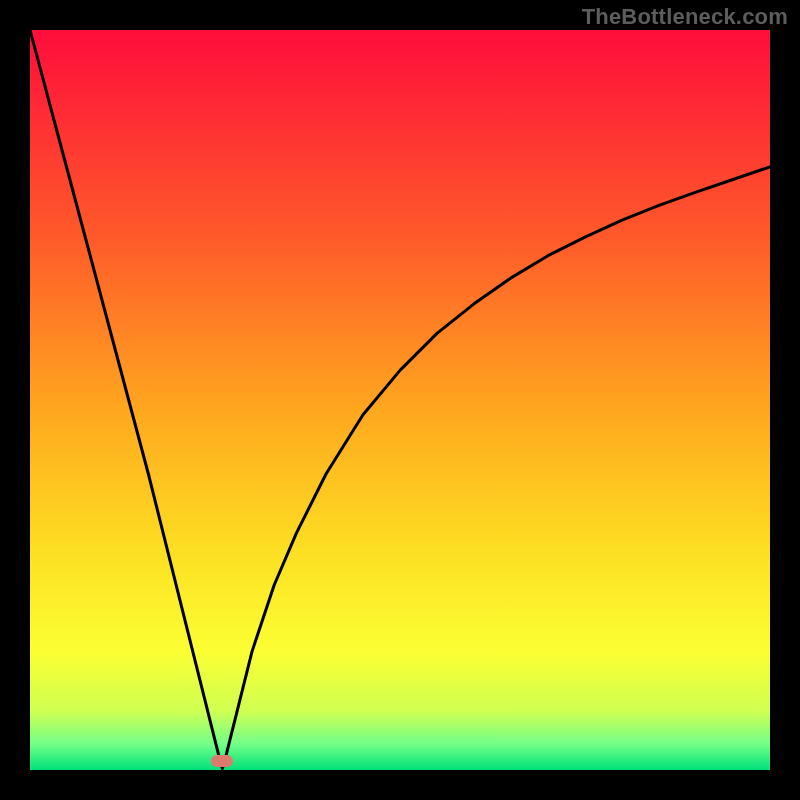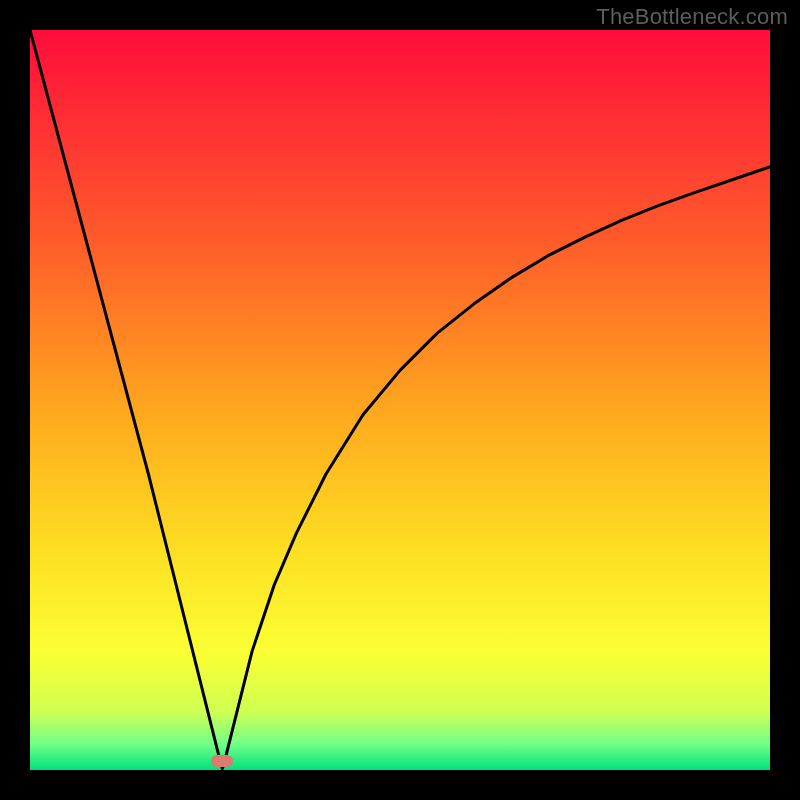--- a/index.html
+++ b/index.html
@@ -16,21 +16,21 @@
     width: 800px;
     height: 800px;
     background: #000;
   }
   .watermark {
     position: absolute;
     top: 4px;
     right: 12px;
     color: #5d5d5d;
     font-size: 22px;
-    font-weight: 400;
+    font-weight: 700;
     letter-spacing: 0.2px;
     z-index: 50;
   }
   .plot-area {
     position: absolute;
     left: 30px;
     top: 30px;
     width: 740px;
     height: 740px;
     overflow: hidden;

